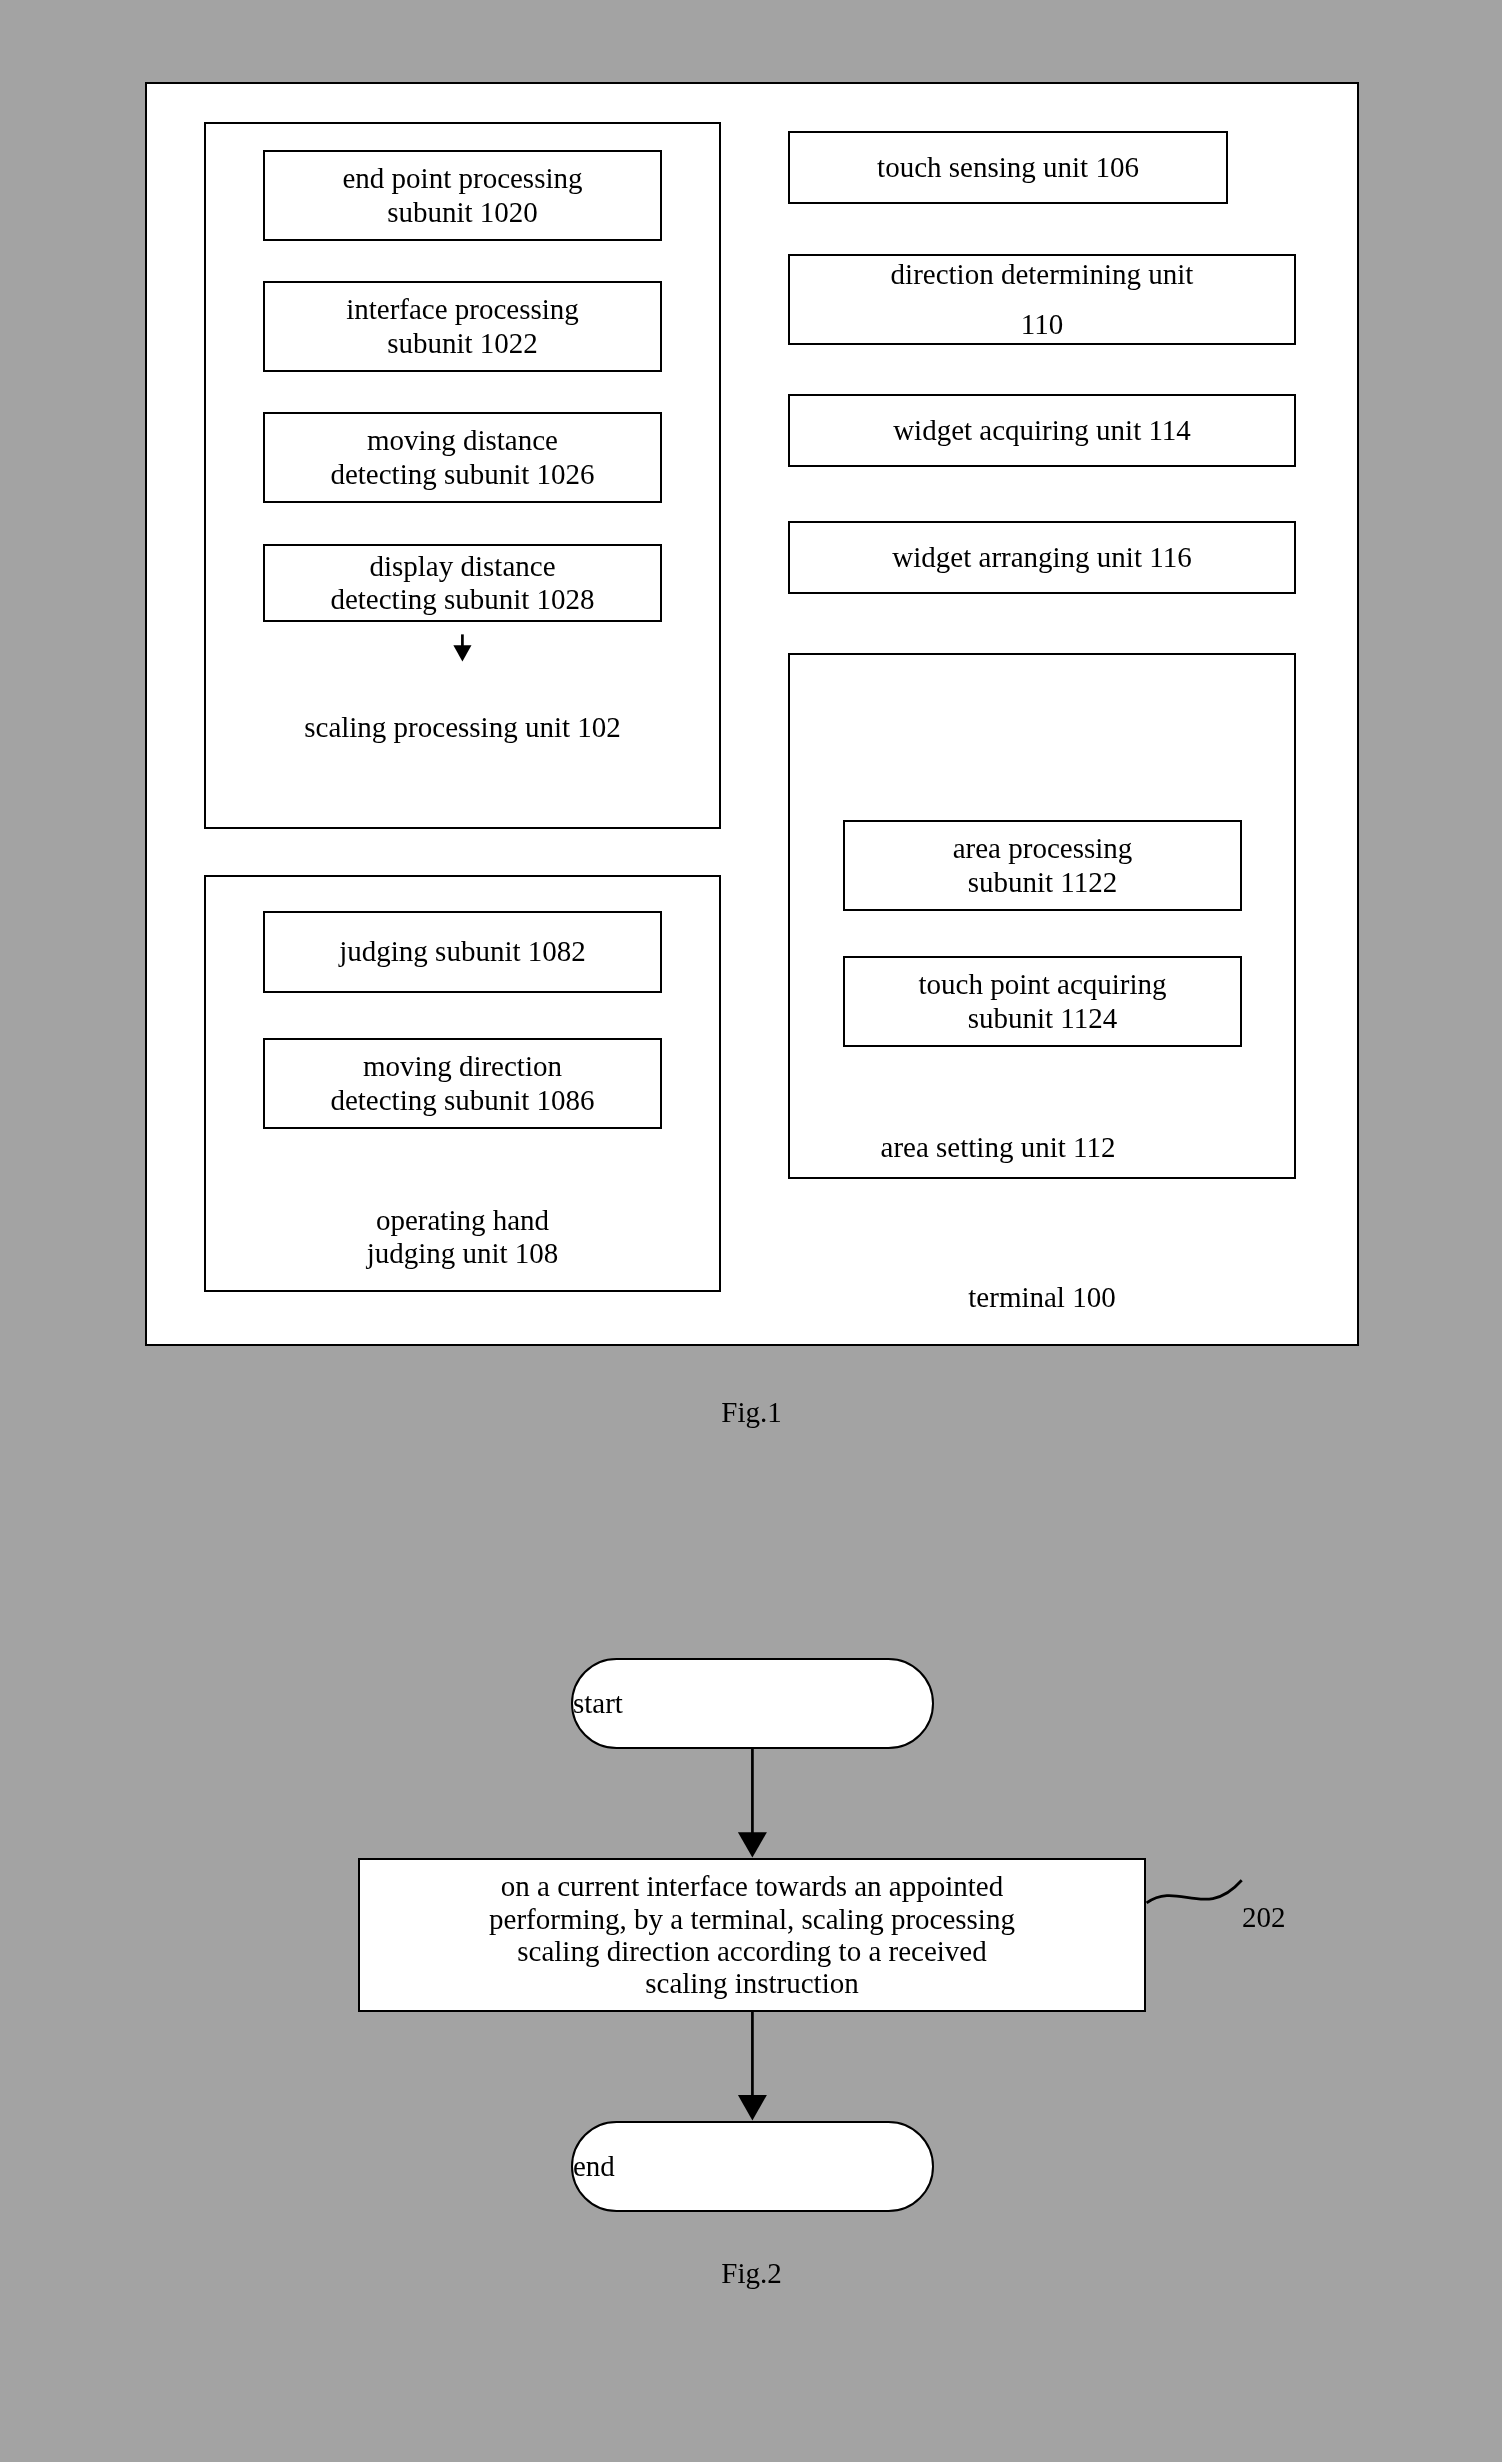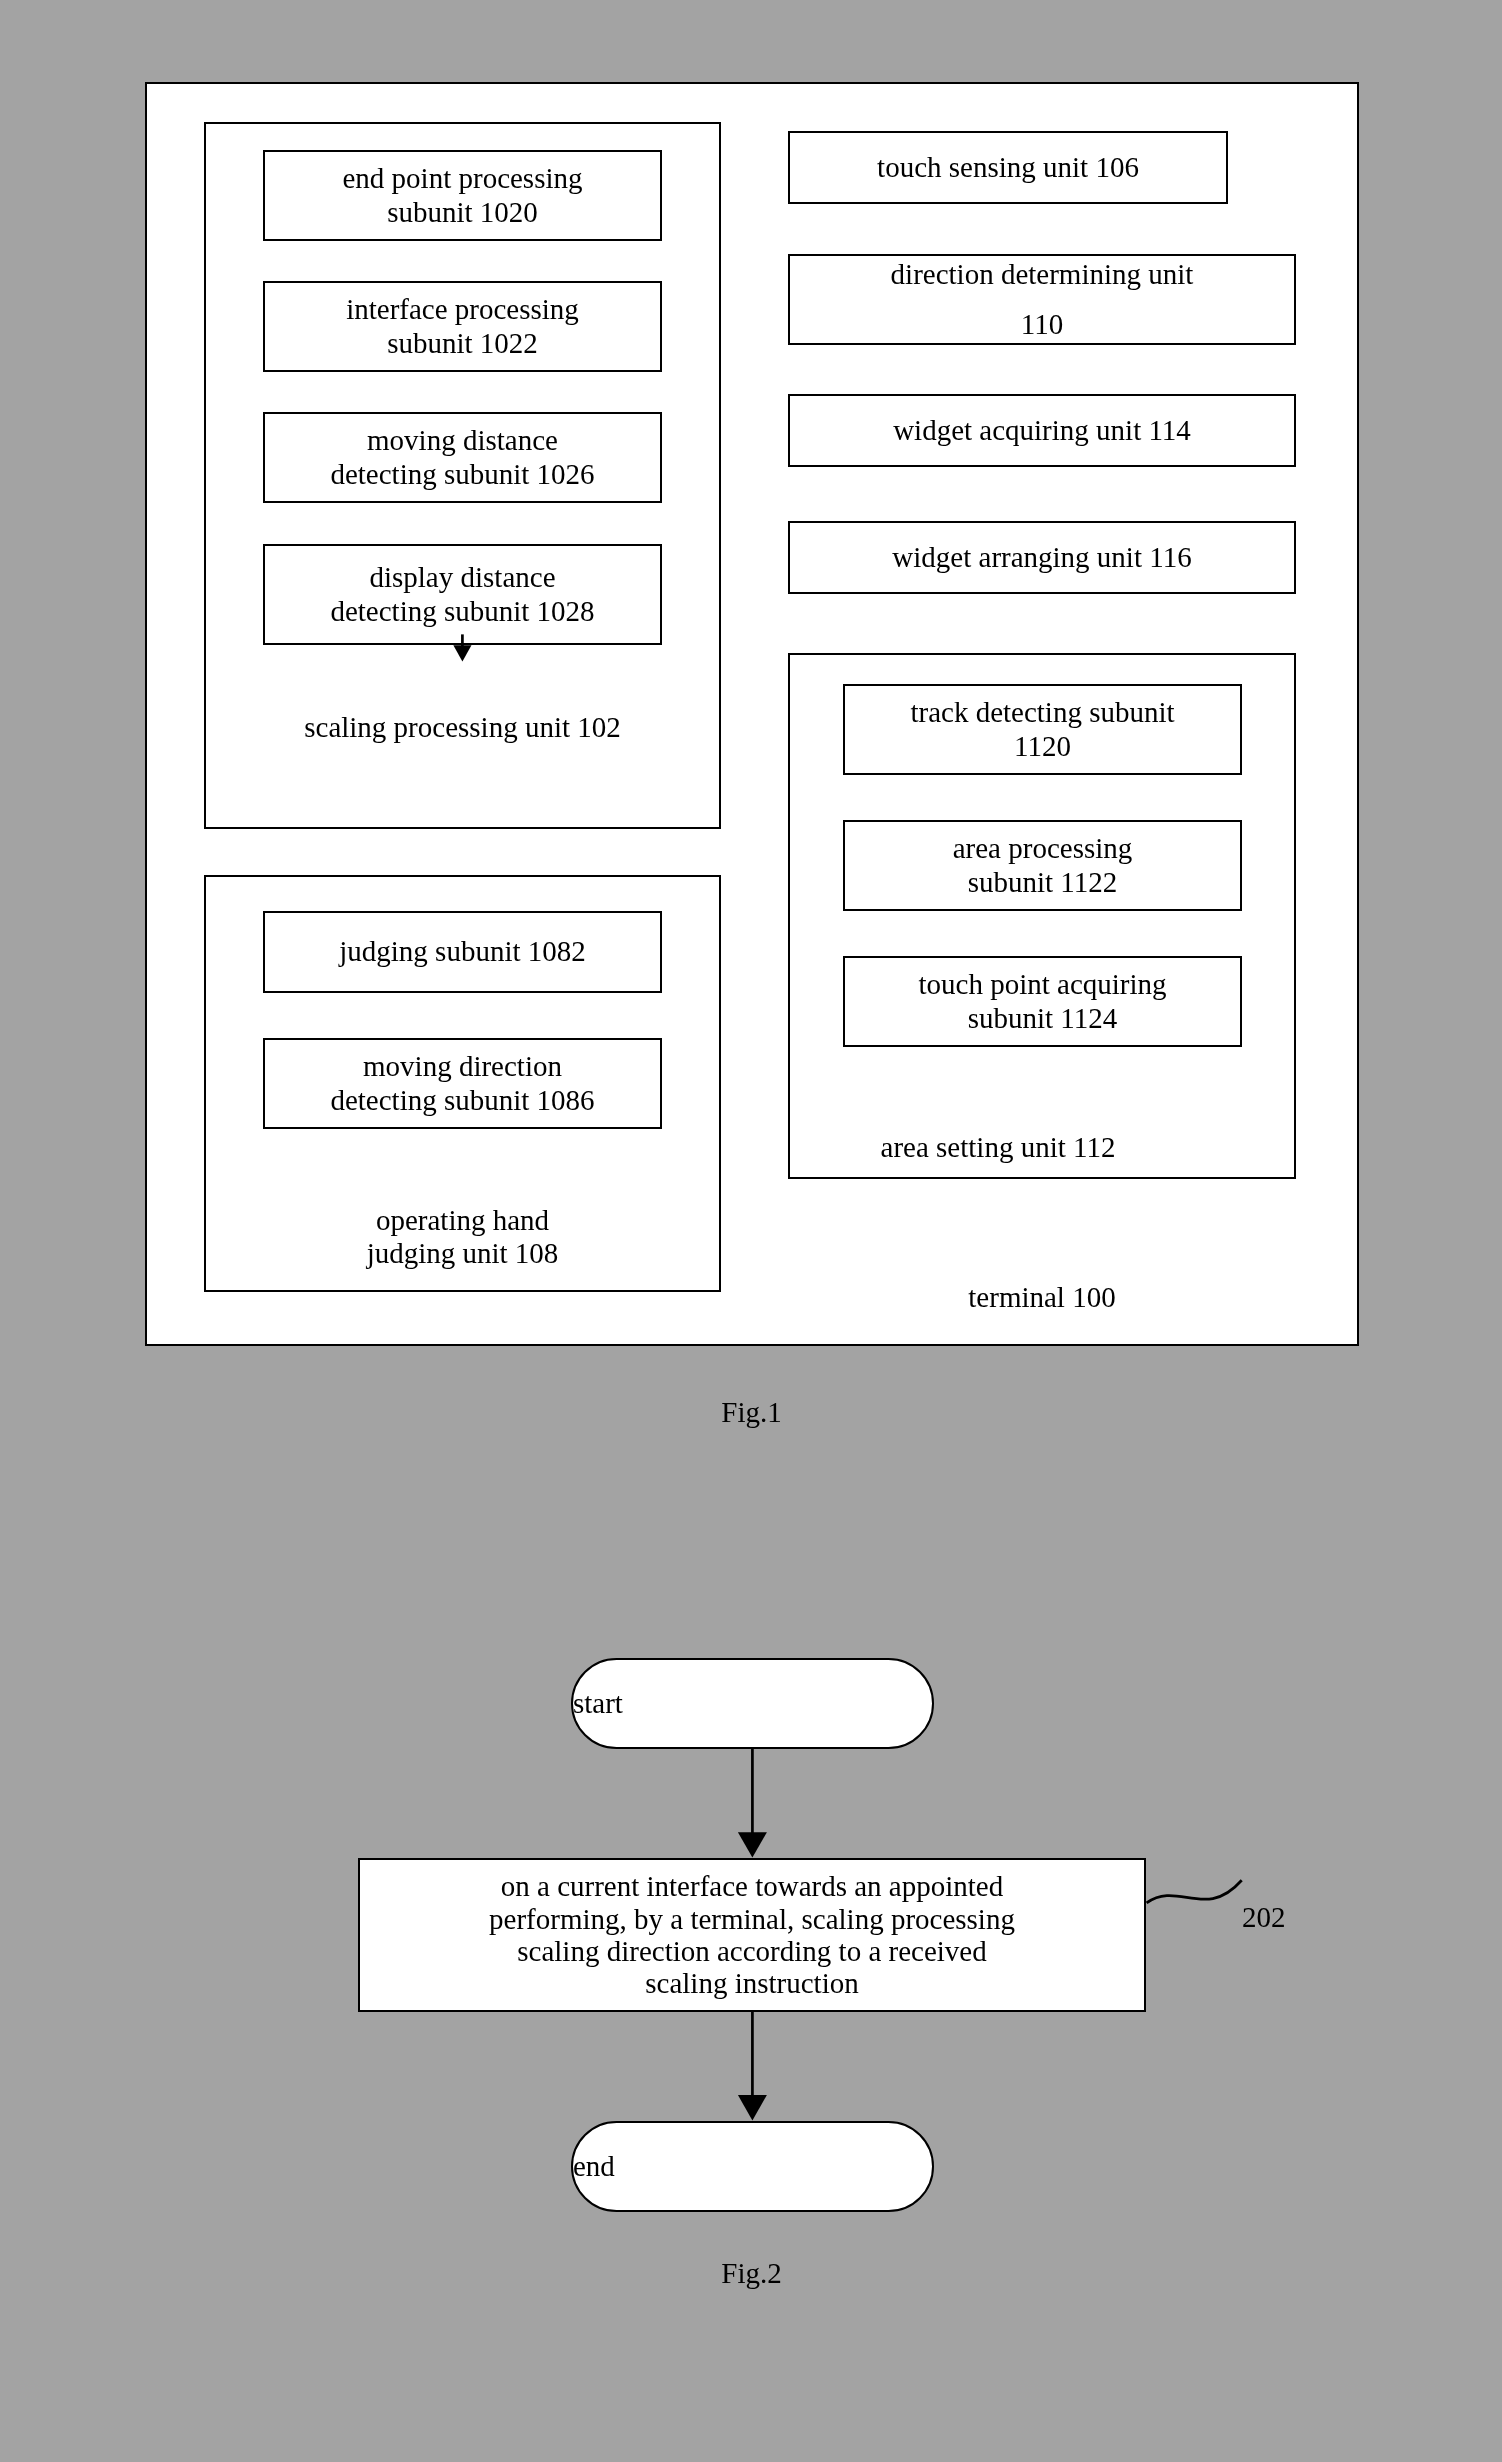--- a/index.html
+++ b/index.html
@@ -78,21 +78,21 @@
   <div class="box" style="left:263px; top:281px; width:399px; height:91px;">
     <span>interface processing</span>
     <span>subunit 1022</span>
   </div>
 
   <div class="box" style="left:263px; top:412px; width:399px; height:91px;">
     <span>moving distance</span>
     <span>detecting subunit 1026</span>
   </div>
 
-  <div class="box" style="left:263px; top:544px; width:399px; height:101px;">
+  <div class="box" style="left:263px; top:544px; width:399px; height:78px;">
     <span>display distance</span>
     <span>detecting subunit 1028</span>
   </div>
 
   <svg class="overlay" style="left:0; top:0;" width="1503" height="1450" viewBox="0 0 1658 1600">
     <line x1="510" y1="700" x2="510" y2="718" stroke="#000" stroke-width="3"></line>
     <polygon points="510,730 500,712 520,712" fill="#000"></polygon>
   </svg>
 
   <div class="label" style="left:204px; top:663px; width:517px;">scaling processing unit 102</div>
@@ -125,24 +125,20 @@
   <div class="box" style="left:788px; top:394px; width:508px; height:73px;">
     <span>widget acquiring unit 114</span>
   </div>
 
   <div class="box" style="left:788px; top:521px; width:508px; height:73px;">
     <span>widget arranging unit 116</span>
   </div>
 
   <div class="box box-no-flex" style="left:788px; top:653px; width:508px; height:526px;"></div>
 
-  <div class="box" style="left:843px; top:684px; width:399px; height:91px;">
-    <span>track detecting subunit</span>
-    <span>1120</span>
-  </div>
 
   <div class="box" style="left:843px; top:820px; width:399px; height:91px;">
     <span>area processing</span>
     <span>subunit 1122</span>
   </div>
 
   <div class="box" style="left:843px; top:956px; width:399px; height:91px;">
     <span>touch point acquiring</span>
     <span>subunit 1124</span>
   </div>

